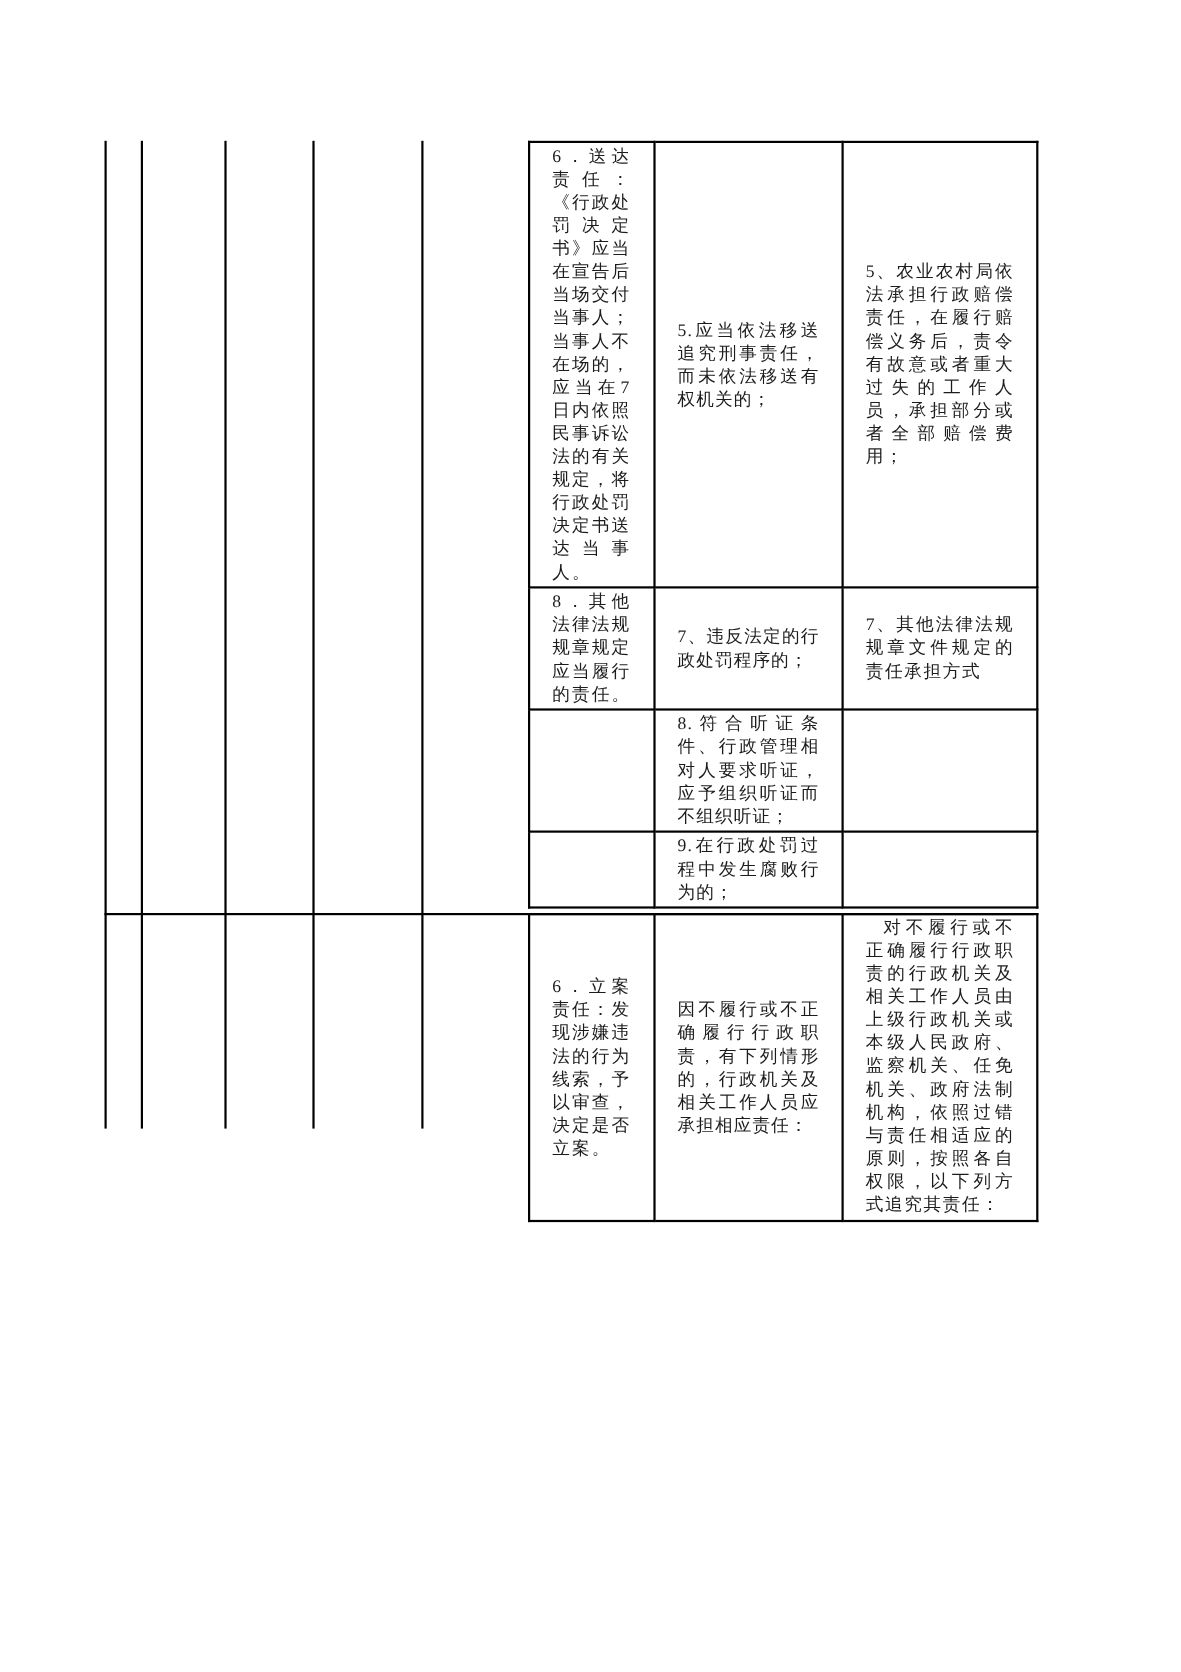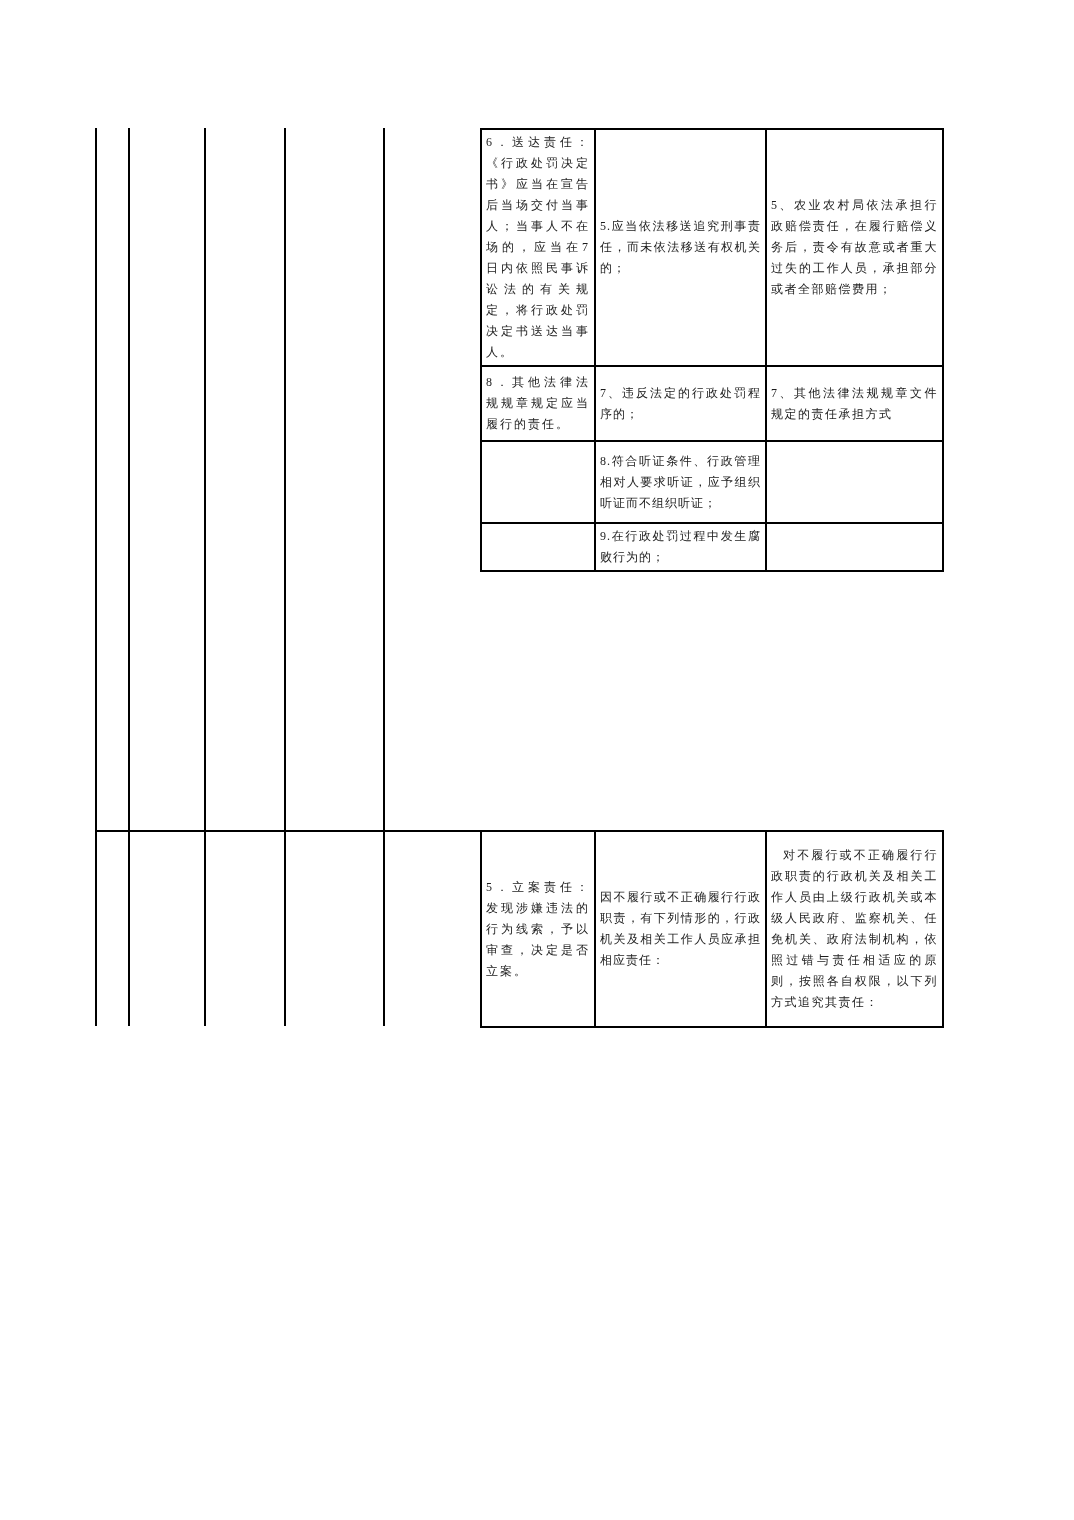--- a/index.html
+++ b/index.html
@@ -38,31 +38,31 @@
     border-collapse: collapse;
     table-layout: fixed;
     left: 480px;
     width: 462px;
   }
   table.grid.upper { top: 128px; }
   table.grid.lower { top: 830px; }
   table.grid td {
     border: 2px solid #000000;
     vertical-align: middle;
-    padding: 2px 4px;
-    font-size: 12px;
+    padding: 2px 20px;
+    font-size: 16px;
     line-height: 21px;
     text-align: justify;
     overflow: hidden;
   }
   td.col1 { letter-spacing: 2px; }
   td.col2 { letter-spacing: 1px; border-radius: 11px; }
   td.col3 { letter-spacing: 1.5px; }
   td .txt { width: 100%; }
-  td .indent { text-indent: 1em; }
+  td .indent { text-indent: 1em; font-family: Liberation Mono, monospace; }
 </style>
 </head>
 <body>
 
 <div class="page">
 
   <div class="vline" style="left:95px"></div>
   <div class="vline" style="left:128px"></div>
   <div class="vline" style="left:204px"></div>
   <div class="vline" style="left:284px"></div>
@@ -118,21 +118,21 @@
 
   <table class="grid lower">
     <colgroup>
       <col style="width:114px">
         <col style="width:171px">
         <col style="width:177px">
     </colgroup>
     <tbody>
         <tr style="height:196px">
       <td class="col1">
-            <div class="txt">5．立案责任：发现涉嫌违法的行为线索，予以审查，决定是否立案。</div>
+            <div class="txt">6．立案责任：发现涉嫌违法的行为线索，予以审查，决定是否立案。</div>
           </td>
       <td class="col2">
             <div class="txt">因不履行或不正确履行行政职责，有下列情形的，行政机关及相关工作人员应承担相应责任：</div>
           </td>
       <td class="col3">
             <div class="txt indent">对不履行或不正确履行行政职责的行政机关及相关工作人员由上级行政机关或本级人民政府、监察机关、任免机关、政府法制机构，依照过错与责任相适应的原则，按照各自权限，以下列方式追究其责任：</div>
           </td>
     </tr>
   </tbody>
     </table>

